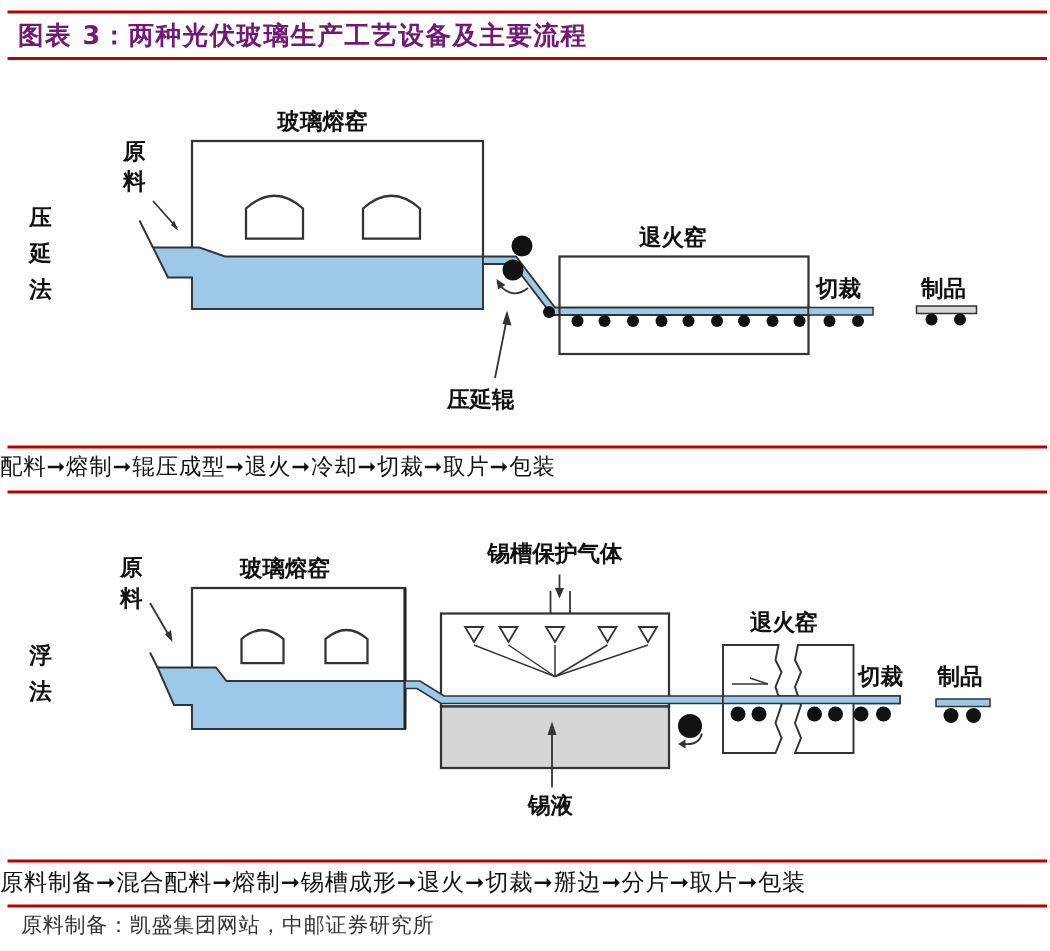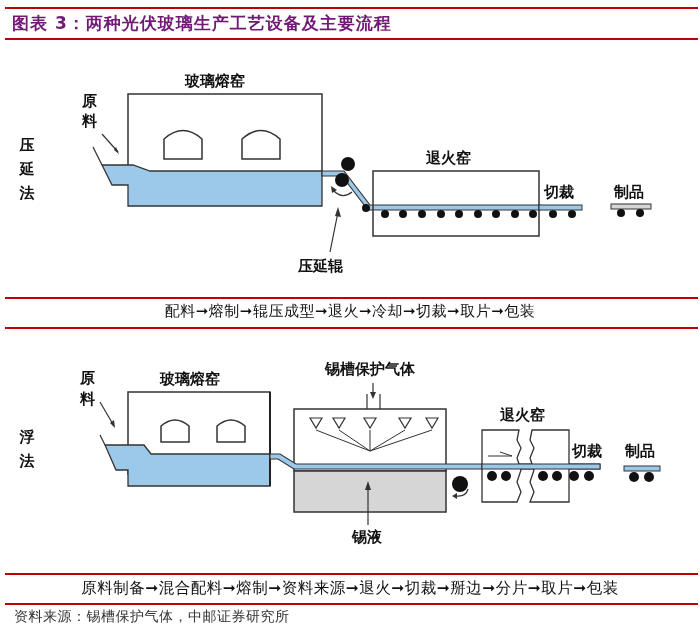--- a/index.html
+++ b/index.html
@@ -1,20 +1,20 @@
 <!DOCTYPE html>
 <html><head>
 <meta charset="utf-8">
 <style>
   html,body{margin:0;padding:0;background:#fff;}
   body{width:700px;height:634px;position:relative;overflow:hidden;font-family:"DejaVu Serif","Liberation Serif",serif;color:#111;}
   .rule{position:absolute;left:5px;right:2px;height:2px;background:#c00000;}
   .title{position:absolute;left:12px;top:12px;font-family:"DejaVu Sans","Liberation Sans",sans-serif;font-weight:bold;font-size:17px;letter-spacing:1px;color:#701a75;}
   .side-label{position:absolute;left:18px;font-family:"DejaVu Sans","Liberation Sans",sans-serif;font-weight:bold;font-size:15px;width:18px;line-height:24px;text-align:center;}
-  .flow{position:absolute;left:0;right:0;text-align:center;font-size:15px;letter-spacing:0.5px;}
+  .flow{position:absolute;left:0;right:0;font-size:15px;letter-spacing:0.5px;}
   .source{position:absolute;left:14px;top:608px;font-size:14px;color:#333;letter-spacing:0.5px;}
   svg{position:absolute;left:0;top:0;}
   svg text{font-family:"DejaVu Sans","Liberation Sans",sans-serif;font-weight:bold;fill:#111;}
 </style>
 </head>
 <body>
 
 <div class="rule" style="top:7px;"></div>
 <div class="title">图表 3：两种光伏玻璃生产工艺设备及主要流程</div>
 <div class="rule" style="top:38px;height:1.5px;"></div>
@@ -154,15 +154,15 @@
   <text font-size="15" x="80" y="404">料</text>
   <text font-size="15" x="160" y="384">玻璃熔窑</text>
   <text font-size="15" x="325" y="374">锡槽保护气体</text>
   <text font-size="15" x="352" y="542">锡液</text>
   <text font-size="15" x="500" y="420">退火窑</text>
   <text font-size="15" x="572" y="456">切裁</text>
   <text font-size="15" x="625" y="456">制品</text>
 </svg>
 
 <div class="rule" style="top:573px;"></div>
-<div class="flow" style="top:578px;font-size:15.5px;">原料制备➞混合配料➞熔制➞资料来源➞退火➞切裁➞掰边➞分片➞取片➞包装</div>
+<div class="flow" style="top:578px;font-size:15.5px;">原料制备➞混合配料➞熔制➞锡槽成形➞退火➞切裁➞掰边➞分片➞取片➞包装</div>
 <div class="rule" style="top:603px;"></div>
-<div class="source">资料来源：锡槽保护气体，中邮证券研究所</div>
+<div class="source">原料制备：凯盛集团网站，中邮证券研究所</div>
 
 </body></html>

